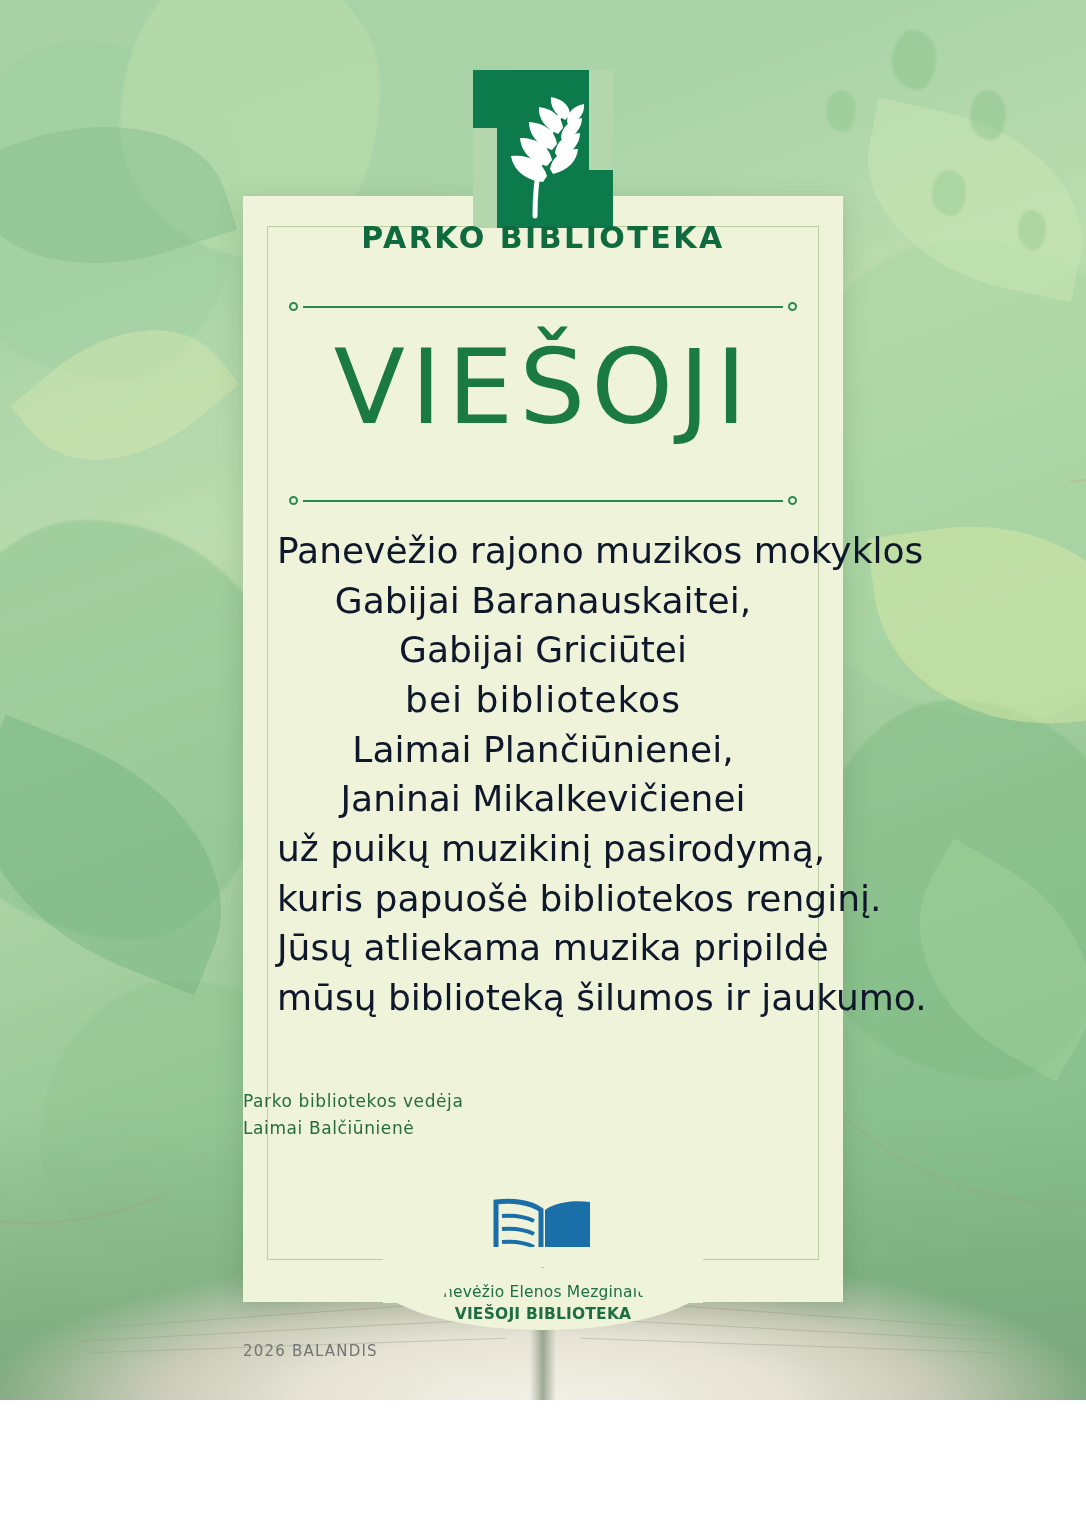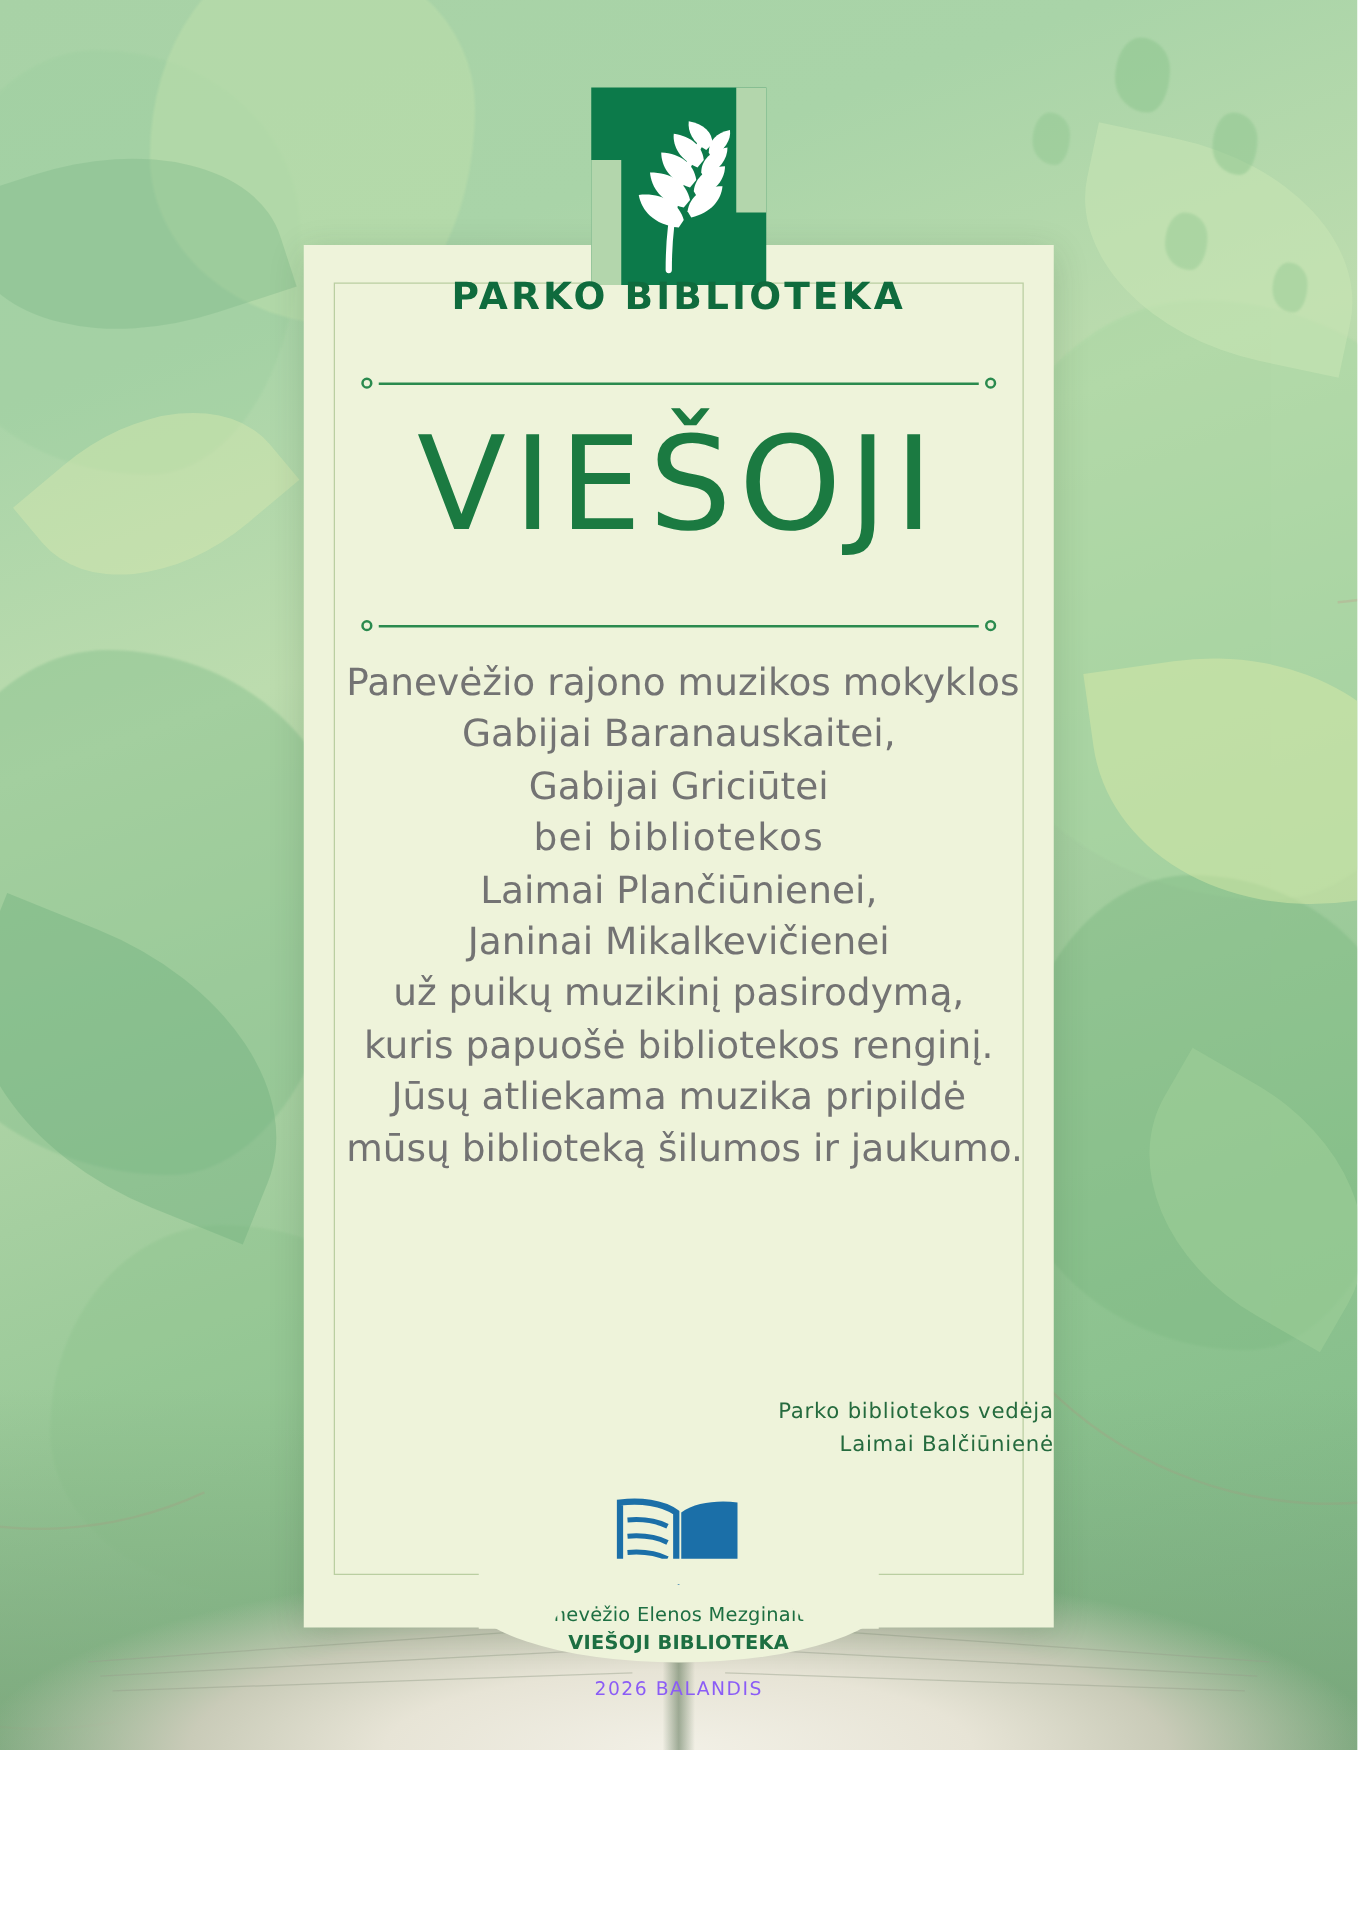--- a/index.html
+++ b/index.html
@@ -182,38 +182,37 @@
     color: #1b7a41;
     font-family: "DejaVu Sans", sans-serif;
   }
 
   .body-text {
     position: absolute;
     top: 330px;
     left: 34px;
     right: 34px;
     text-align: center;
-    color: #737373;
-    font-size: 30px;
+    color: #0f172a;
+    font-size: 36px;
     line-height: 1.38;
     font-family: "DejaVu Sans", sans-serif;
   }
   .body-text .line { display: block; white-space: nowrap; }
   .body-text .spaced { letter-spacing: 1px; }
 
   .signature {
     position: absolute;
     top: 892px;
     left: 0; right: 0;
-    text-align: right;
+    text-align: left;
     color: #256b3e;
     font-size: 17px;
     line-height: 1.6;
     letter-spacing: .6px;
-    margin-top: 28px;
   }
 
   .footer-logo {
     position: absolute;
     left: 50%;
     top: 1000px;
     transform: translateX(-50%);
     width: 110px;
     height: 72px;
   }
@@ -227,22 +226,21 @@
     font-size: 15.5px;
     line-height: 1.45;
     letter-spacing: .2px;
   }
   .footer-org .strong { font-weight: bold; }
 
   .footer-date {
     position: absolute;
     top: 1146px;
     left: 0; right: 0;
-    text-align: center;
-    color: #8b5cf6;
+    color: #737373;
     font-size: 15px;
     letter-spacing: 1.2px;
   }
 </style>
 </head>
 <body>
 
 <div class="poster">
 
   <div class="bg-layer">

